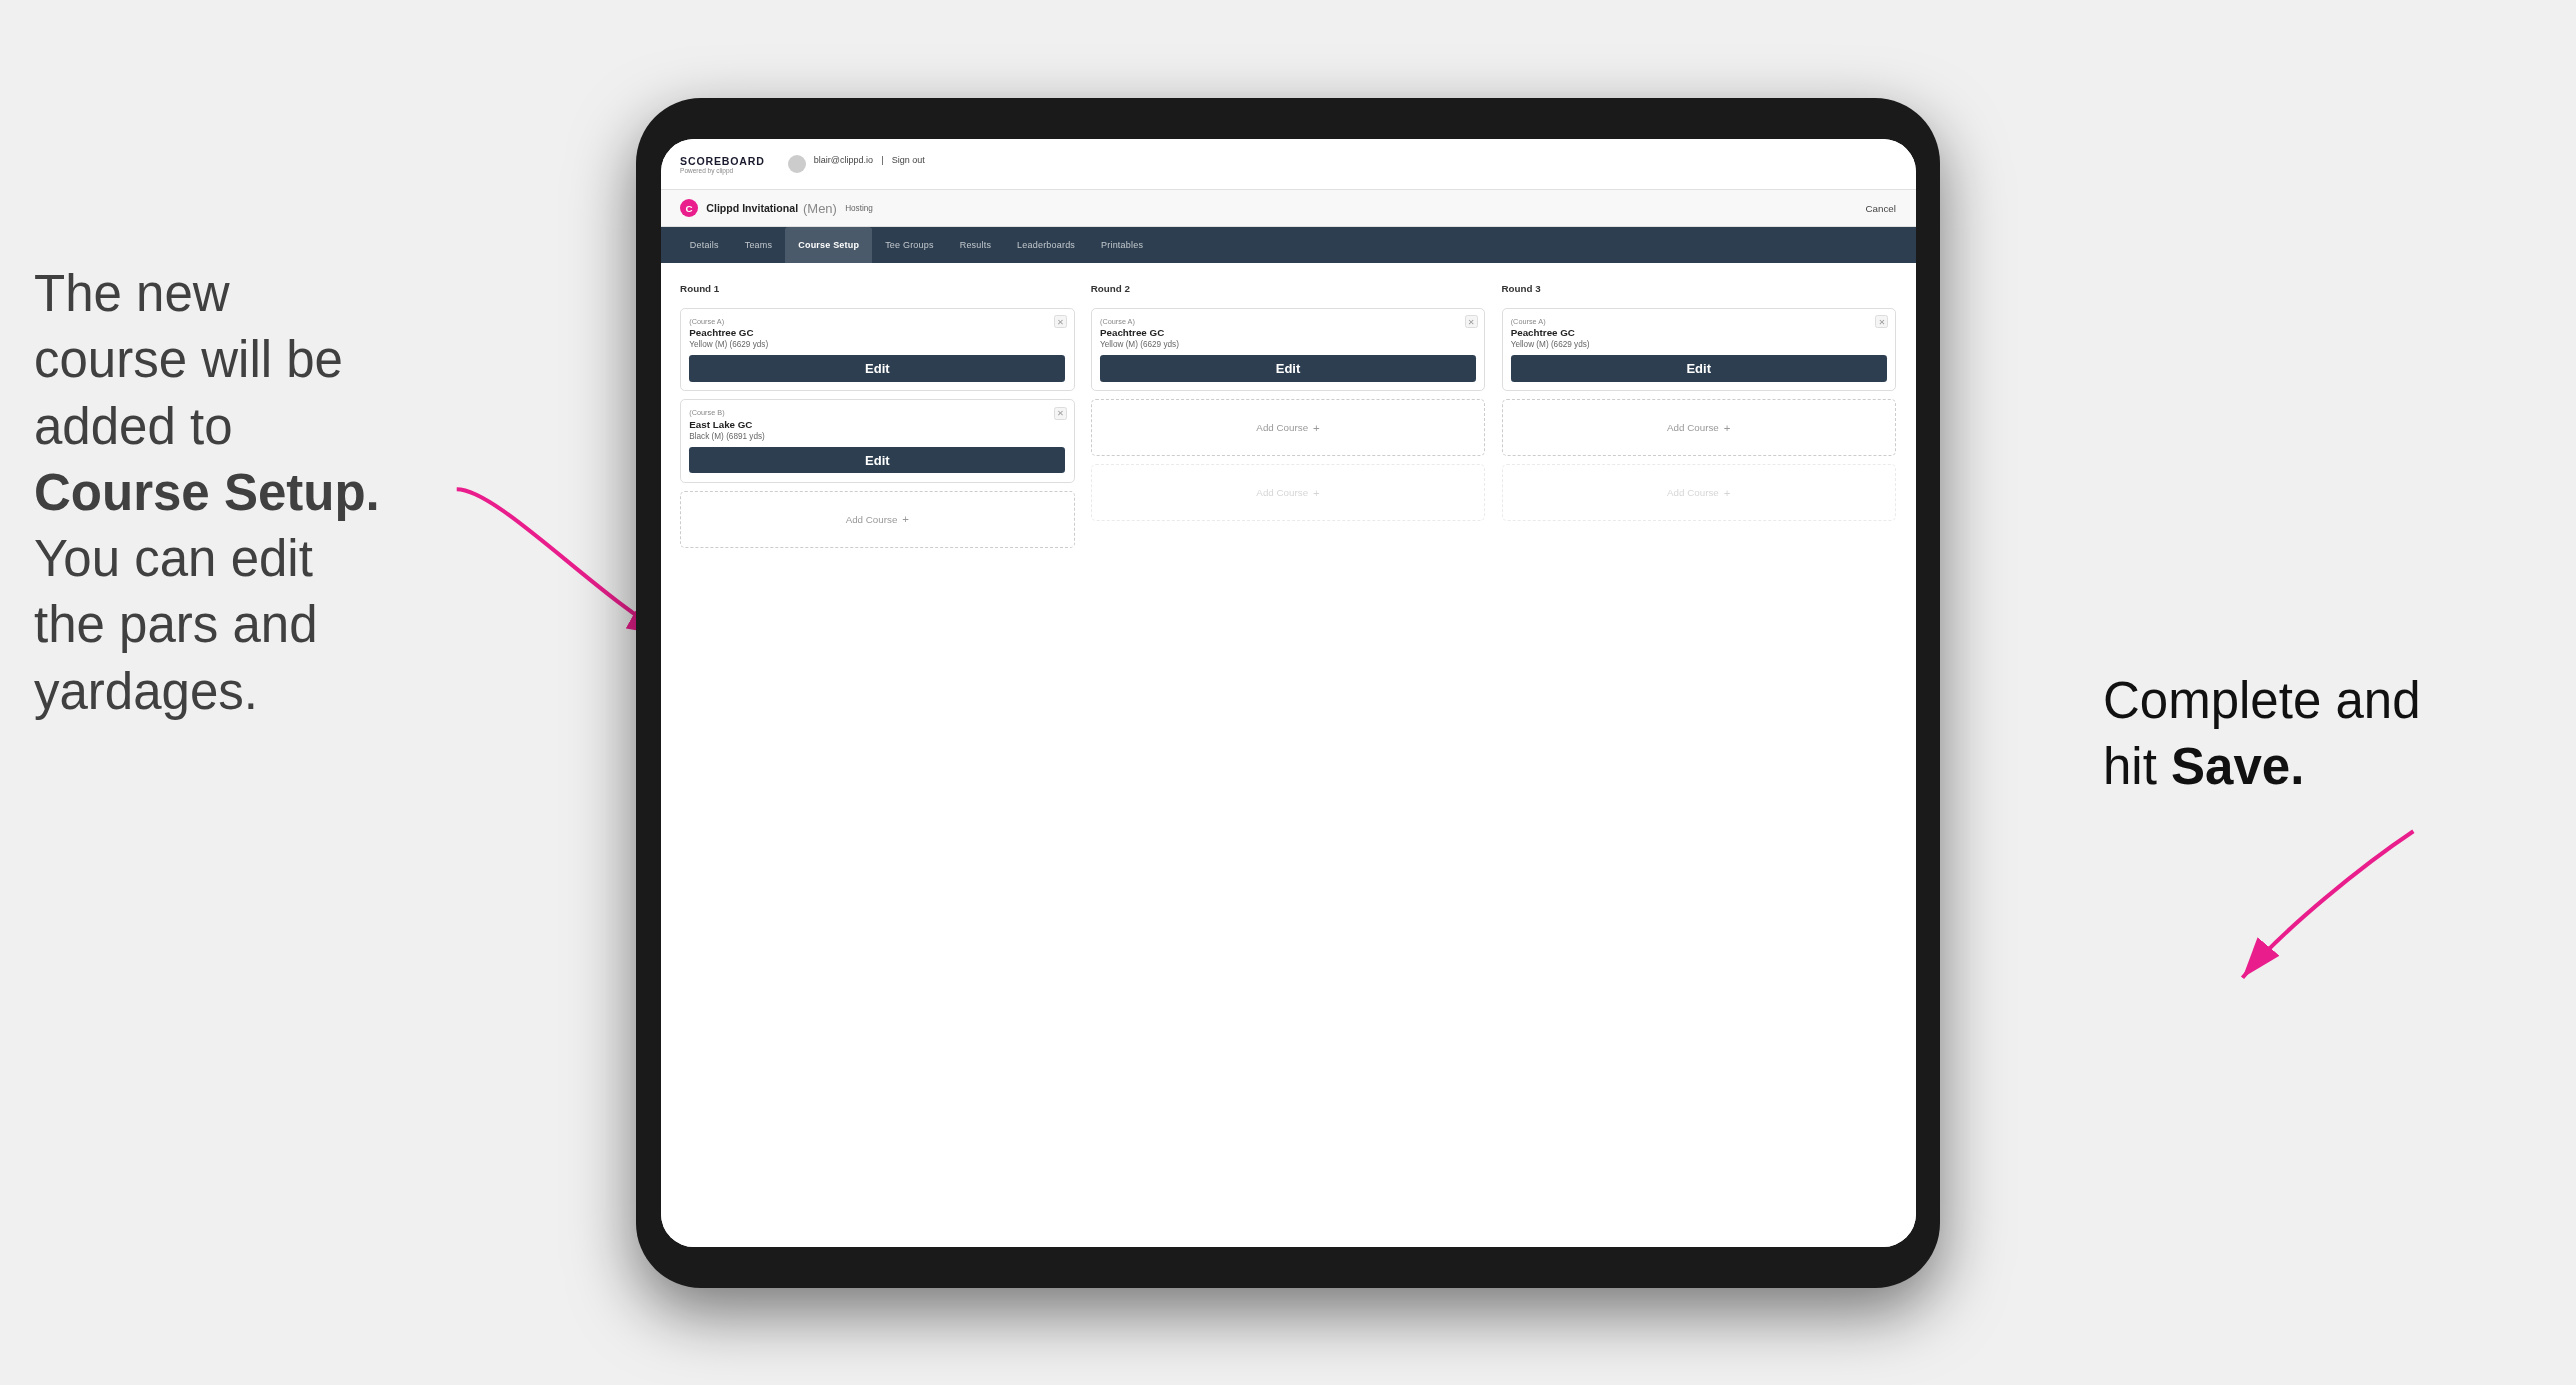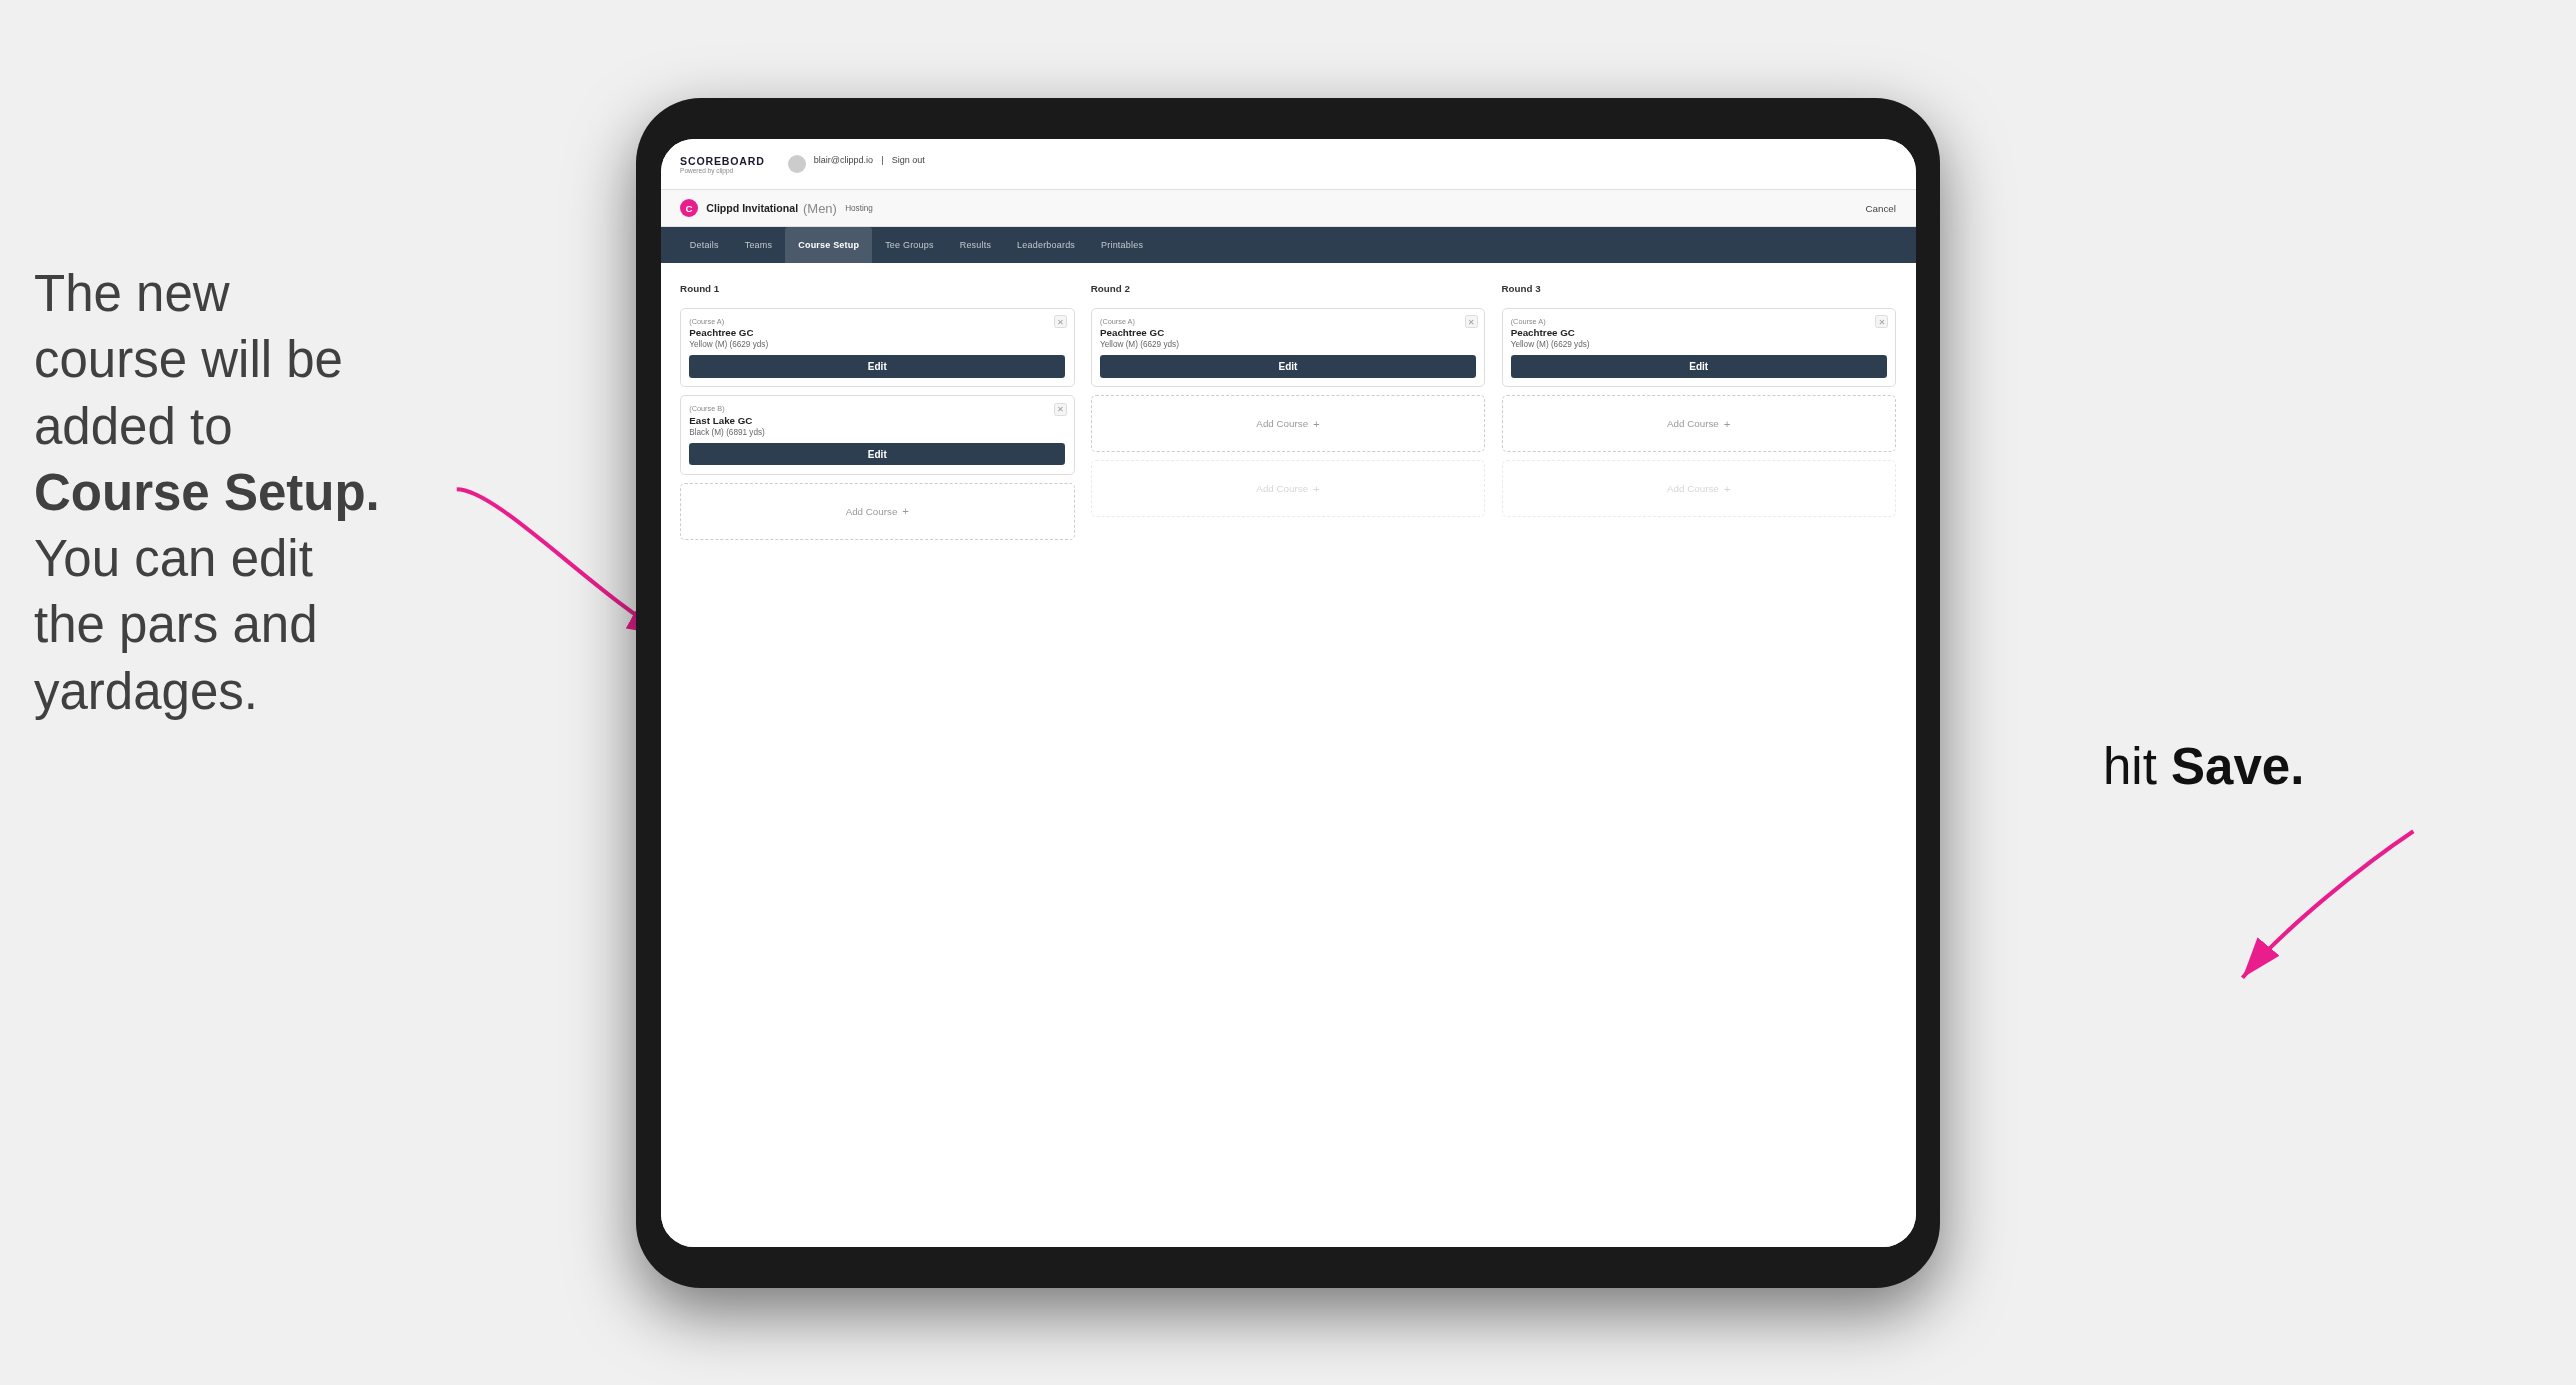--- a/index.html
+++ b/index.html
@@ -245,21 +245,21 @@
       margin-bottom: 6.5px;
     }
 
     .edit-btn {
       width: 100%;
       background: #2c3e50;
       color: #fff;
       border: none;
       border-radius: 3.3px;
       padding: 5.7px 0;
-      font-size: 10px;
+      font-size: 13px;
       font-weight: 600;
       cursor: pointer;
       text-align: center;
     }
 
     .card-delete {
       position: absolute;
       top: 6.5px;
       right: 6.5px;
       width: 13px;
@@ -316,21 +316,21 @@
 <svg class="arrow" style="position:absolute; left:432px; top:473px; width:261px; height:179px;" viewBox="0 0 320 220" width="261" height="179">
   <defs>
     <marker id="arrowhead-left" markerWidth="10" markerHeight="7" refX="10" refY="3.5" orient="auto">
       <polygon points="0 0, 10 3.5, 0 7" fill="#e91e8c"></polygon>
     </marker>
   </defs>
   <path d="M 30 20 C 80 20, 200 150, 290 200" stroke="#e91e8c" stroke-width="5" fill="none" marker-end="url(#arrowhead-left)"></path>
 </svg>
 
 <div class="annotation-right">
-  <br>
+  <span>Complete and</span><br>
   <span>hit </span><strong>Save.</strong>
 </div>
 
 <svg class="arrow" style="position:absolute; right:130px; top:815px; width:228px; height:179px;" viewBox="0 0 280 220" width="228" height="179">
   <defs>
     <marker id="arrowhead-right" markerWidth="10" markerHeight="7" refX="10" refY="3.5" orient="auto">
       <polygon points="0 0, 10 3.5, 0 7" fill="#e91e8c"></polygon>
     </marker>
   </defs>
   <path d="M 240 20 C 180 60, 80 140, 30 200" stroke="#e91e8c" stroke-width="5" fill="none" marker-end="url(#arrowhead-right)"></path>

